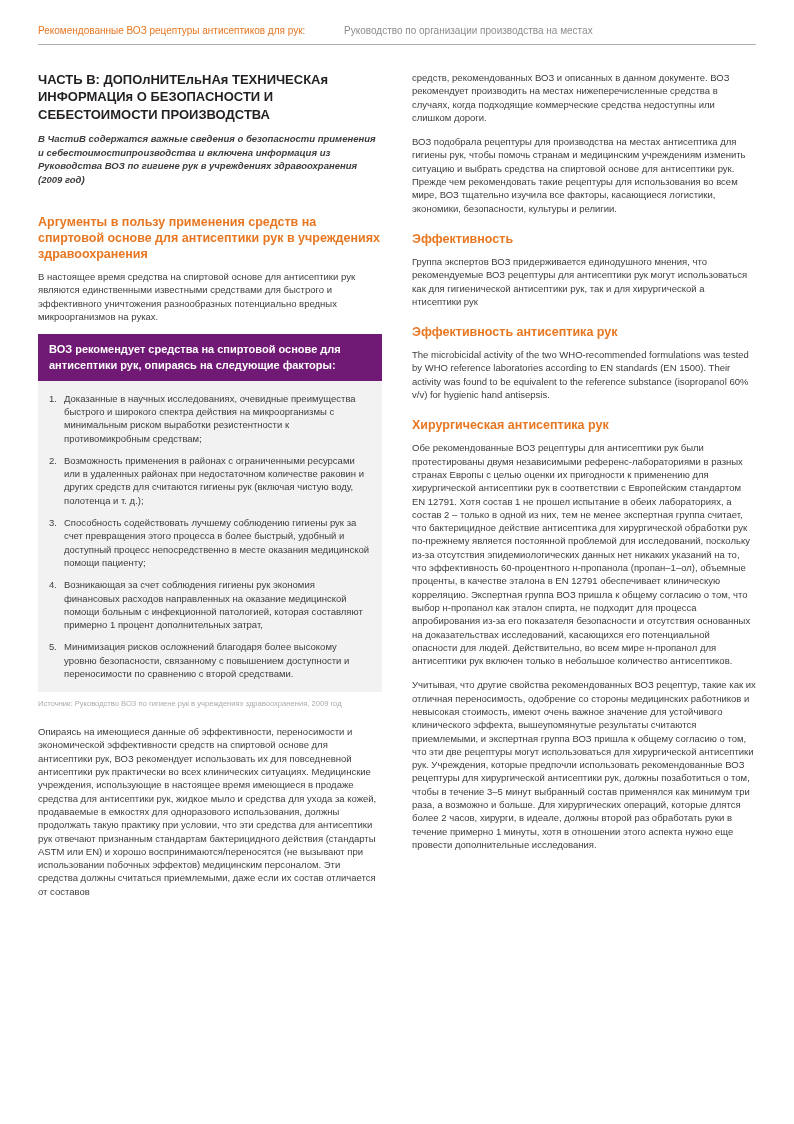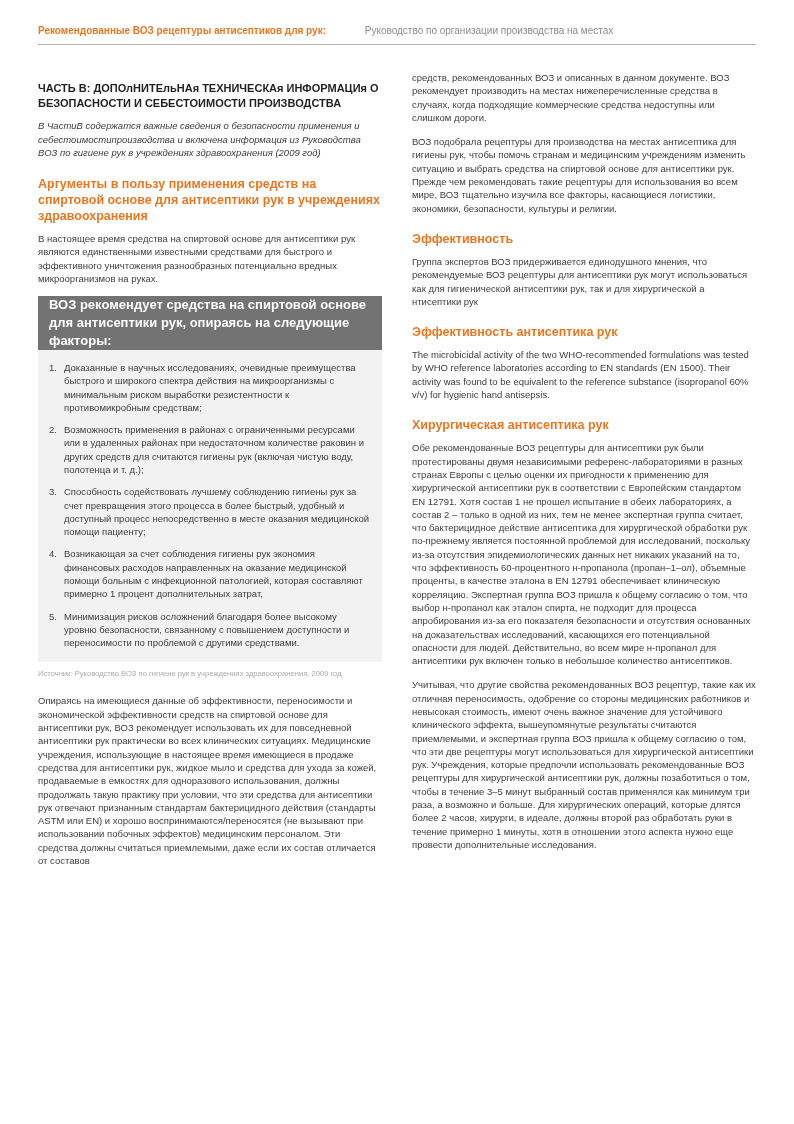--- a/index.html
+++ b/index.html
@@ -11,43 +11,44 @@
   }
   .page {
     width: 794px;
     height: 1124px;
     background: #ffffff;
     padding: 24px 38px 30px 38px;
     position: relative;
     overflow: hidden;
   }
   .doc-header { font-size: 10px; line-height: 1.3; }
-  .doc-header .strong { color: #e87722; font-weight: bold; }
+  .doc-header .strong { color: #e87722; font-weight: normal; }
   .doc-header .rest { color: #8a8d8f; margin-left: 36px; }
   .doc-rule {
     border: none;
     border-top: 1px solid #aeb0b2;
     margin: 7px 0 26px 0;
   }
   .columns { display: flex; gap: 30px; align-items: flex-start; }
   .col { width: 344px; }
 
   h1.part-title {
-    font-size: 11px;
+    font-size: 13px;
     line-height: 1.34;
     font-weight: bold;
     color: #231f20;
-    margin: 10px 0 9px 0;
+    margin: 0 0 9px 0;
   }
   .part-intro {
     font-style: italic;
     font-size: 9.5px;
     line-height: 1.42;
     color: #3d3d3d;
-    margin: 0 0 16px 0;
+    margin: 0 0 28px 0;
+    font-weight: bold;
   }
   h2.sec {
     color: #e87722;
     font-size: 12.5px;
     line-height: 1.28;
     font-weight: bold;
     margin: 16px 0 8px 0;
   }
   h2.sec:first-child { margin-top: 0; }
   p.body {
@@ -55,26 +56,26 @@
     line-height: 1.4;
     margin: 0 0 11px 0;
   }
   p.body-en {
     font-size: 9.5px;
     line-height: 1.4;
     margin: 0 0 11px 0;
   }
   .graybox { margin: 4px 0 6px 0; }
   .graybox-header {
-    background: #737373;
+    background: #701a75;
     color: #ffffff;
     font-weight: bold;
-    font-size: 13px;
+    font-size: 11px;
     line-height: 1.38;
-    padding: 0 11px;
+    padding: 8px 11px;
   }
   .graybox-body {
     background: #f2f2f3;
     padding: 11px 11px 3px 11px;
   }
   .box-item {
     display: flex;
     font-size: 9.5px;
     line-height: 1.4;
     margin: 0 0 9px 0;
@@ -121,21 +122,21 @@
           <div class="box-item">
             <span class="num">3.</span>
             <span class="txt">Способность содействовать лучшему соблюдению гигиены рук за счет превращения этого процесса в более быстрый, удобный и доступный процесс непосредственно в месте оказания медицинской помощи пациенту;</span>
           </div>
           <div class="box-item">
             <span class="num">4.</span>
             <span class="txt">Возникающая за счет соблюдения гигиены рук экономия финансовых расходов направленных на оказание медицинской помощи больным с инфекционной патологией, которая составляют примерно 1 процент дополнительных затрат,</span>
           </div>
           <div class="box-item">
             <span class="num">5.</span>
-            <span class="txt">Минимизация рисков осложнений благодаря более высокому уровню безопасности, связанному с повышением доступности и переносимости по проблемой с другими средствами.</span>
+            <span class="txt">Минимизация рисков осложнений благодаря более высокому уровню безопасности, связанному с повышением доступности и переносимости по сравнению с второй средствами.</span>
           </div>
         </div>
       </div>
 
       <p class="source">Источник: Руководство ВОЗ по гигиене рук в учреждениях здравоохранения, 2009 год</p>
 
       <p class="body">Опираясь на имеющиеся данные об эффективности, переносимости и экономической эффективности средств на спиртовой основе для антисептики рук, ВОЗ рекомендует использовать их для повседневной антисептики рук практически во всех клинических ситуациях. Медицинские учреждения, использующие в настоящее время имеющиеся в продаже средства для антисептики рук, жидкое мыло и средства для ухода за кожей, продаваемые в емкостях для одноразового использования, должны продолжать такую практику при условии, что эти средства для антисептики рук отвечают признанным стандартам бактерицидного действия (стандарты ASTM или EN) и хорошо воспринимаются/переносятся (не вызывают при использовании побочных эффектов) медицинским персоналом. Эти средства должны считаться приемлемыми, даже если их состав отличается от составов</p>
     </div>
 
     <div class="col">

